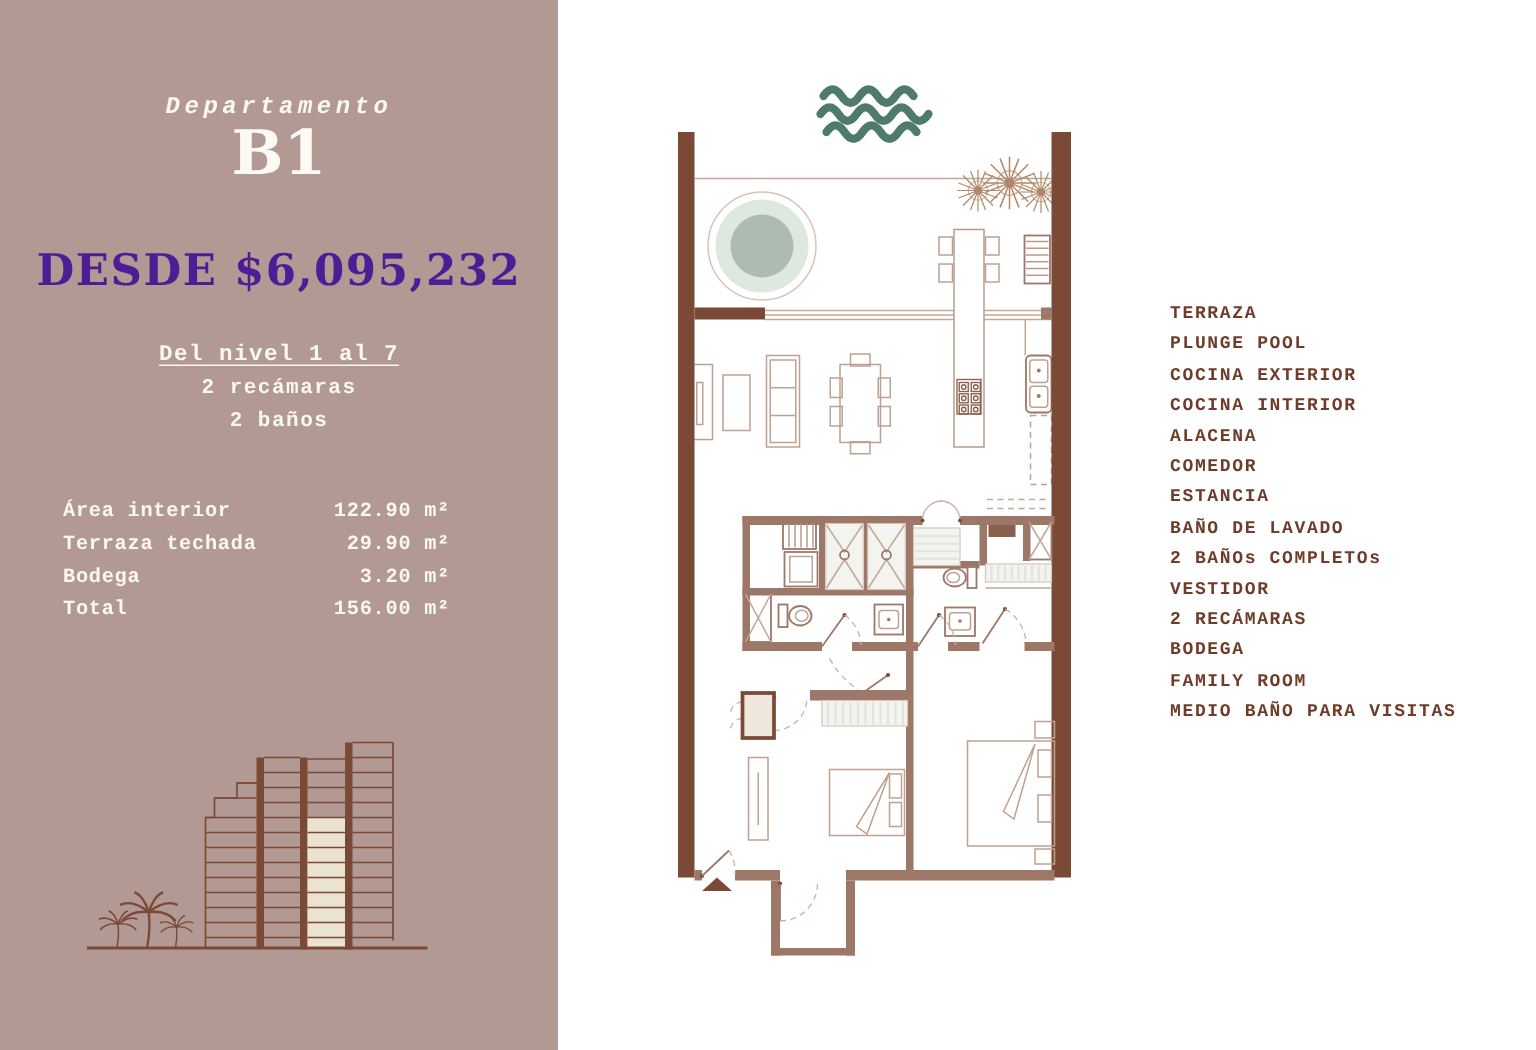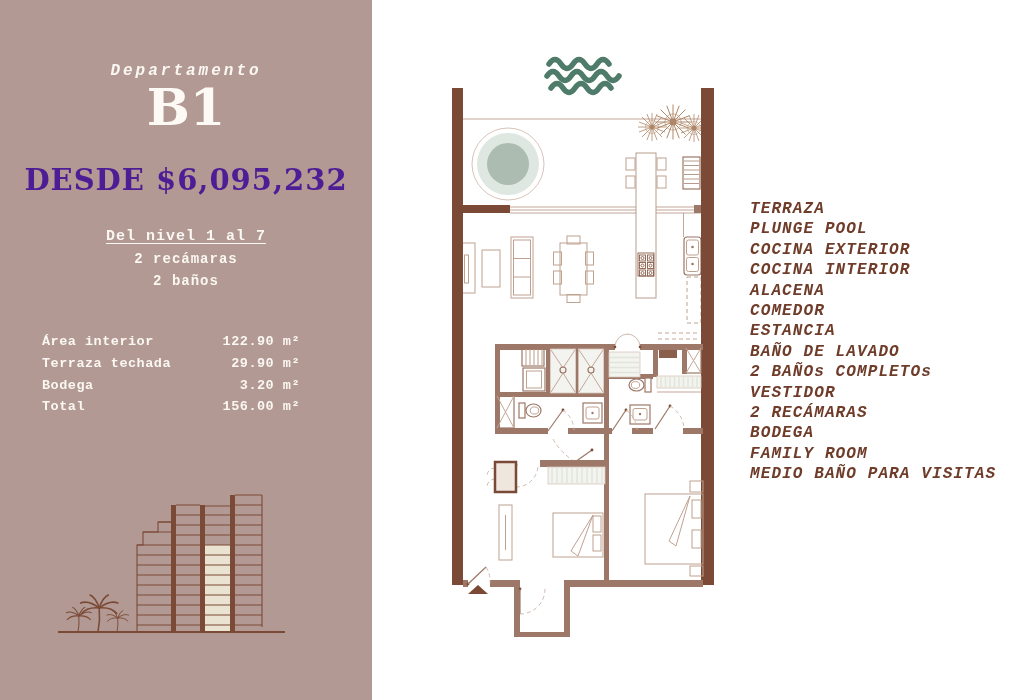--- a/index.html
+++ b/index.html
@@ -3,21 +3,21 @@
 <meta charset="utf-8">
 <style>
   html,body{margin:0;padding:0;background:#ffffff;}
   .page{position:relative;width:1024px;height:700px;background:#ffffff;overflow:hidden;
         font-family:"Liberation Mono",monospace;}
   
   .panel{position:absolute;left:0;top:0;width:372px;height:700px;background:#b29993;}
   .dept-label{position:absolute;top:62px;left:0;width:100%;text-align:center;
       color:#fbf7f2;font-size:16px;font-weight:bold;font-style:italic;letter-spacing:3px;}
   .unit{position:absolute;top:82px;left:0;width:100%;text-align:center;color:#fdfaf5;
-      font-family:"DejaVu Serif",serif;font-weight:bold;font-size:51px;line-height:1;}
+      font-family:"DejaVu Serif",serif;font-weight:bold;font-size:41px;line-height:1;}
   .price{position:absolute;top:163px;left:0;width:100%;text-align:center;color:#4c1d95;
       font-family:"DejaVu Serif",serif;font-weight:bold;font-size:29px;letter-spacing:1px;}
   .levels{position:absolute;top:228px;left:0;width:100%;text-align:center;color:#fbf7f2;
       font-size:15px;font-weight:bold;text-decoration:underline;text-underline-offset:3px;letter-spacing:1px;}
   .rooms{position:absolute;left:0;width:100%;text-align:center;color:#fbf7f2;
       font-size:14px;font-weight:bold;letter-spacing:1px;}
   .rooms.b1{top:251px}.rooms.b2{top:273px}
   .areas{position:absolute;left:42px;top:331px;width:258px;color:#fbf7f2;
       font-size:13.5px;font-weight:bold;}
   .arow{display:flex;justify-content:space-between;line-height:21.8px;letter-spacing:0.5px;}
@@ -32,22 +32,22 @@
   .arc{fill:none;stroke:#cbb2a4;stroke-width:0.9;}
   .dash{stroke-dasharray:4 3;}
   .leaf{stroke:#9d7767;stroke-width:1.2;}
   .dot{fill:#7b4a36;}
   .pale{fill:#f3f4ef;stroke:#d8c5ba;stroke-width:0.8;}
   .stripe{stroke:#e0e4db;stroke-width:1.4;}
   
   .bld{position:absolute;left:40px;top:470px;}
   .bl{stroke:#7b4a36;stroke-width:1.1;fill:none;}
   
-  .features{position:absolute;left:750px;top:199px;margin:0;padding:0;list-style:none;
-      color:#6f3c2a;font-size:16px;font-weight:bold;letter-spacing:1.1px;font-style:italic;}
+  .features{position:absolute;left:780px;top:199px;margin:0;padding:0;list-style:none;
+      color:#6f3c2a;font-size:12px;font-weight:bold;letter-spacing:1.1px;}
   .features li{line-height:20.4px;white-space:nowrap;}
 </style>
 </head>
 <body>
 
 <div class="page">
 
   <aside class="panel">
     <div class="dept-label">Departamento</div>
     <div class="unit">B1</div>

